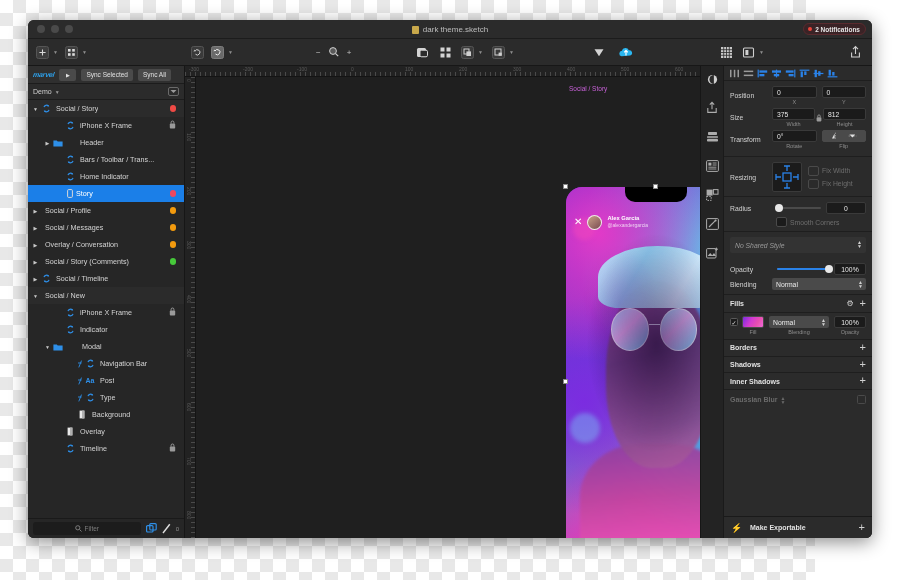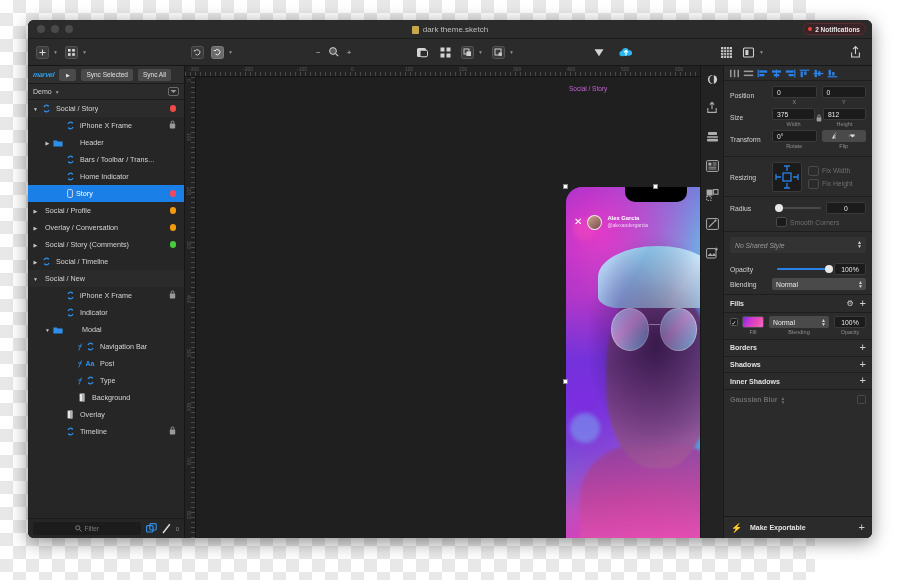--- a/index.html
+++ b/index.html
@@ -503,20 +503,27 @@
               <span style="width: 3px; flex: 0 0 3px;"></span>
               <span class="disc">▶</span>
               <span style="width: 1px; flex: 0 0 1px;"></span>
               <span class="lname" style="margin-left: 4px;">Social / Profile</span>
               <span class="ldot" style="background: rgb(242, 154, 14);"></span>
             </div>
             <div class="lrow">
               <span style="width: 3px; flex: 0 0 3px;"></span>
               <span class="disc">▶</span>
               <span style="width: 1px; flex: 0 0 1px;"></span>
+              <span class="lname" style="margin-left: 4px;">Social / Messages</span>
+              <span class="ldot" style="background: rgb(242, 154, 14);"></span>
+            </div>
+            <div class="lrow">
+              <span style="width: 3px; flex: 0 0 3px;"></span>
+              <span class="disc">▶</span>
+              <span style="width: 1px; flex: 0 0 1px;"></span>
               <span class="lname" style="margin-left: 4px;">Overlay / Conversation</span>
               <span class="ldot" style="background: rgb(242, 154, 14);"></span>
             </div>
             <div class="lrow">
               <span style="width: 3px; flex: 0 0 3px;"></span>
               <span class="disc">▶</span>
               <span style="width: 1px; flex: 0 0 1px;"></span>
               <span class="lname" style="margin-left: 4px;">Social / Story (Comments)</span>
               <span class="ldot" style="background: rgb(70, 201, 58);"></span>
             </div>

